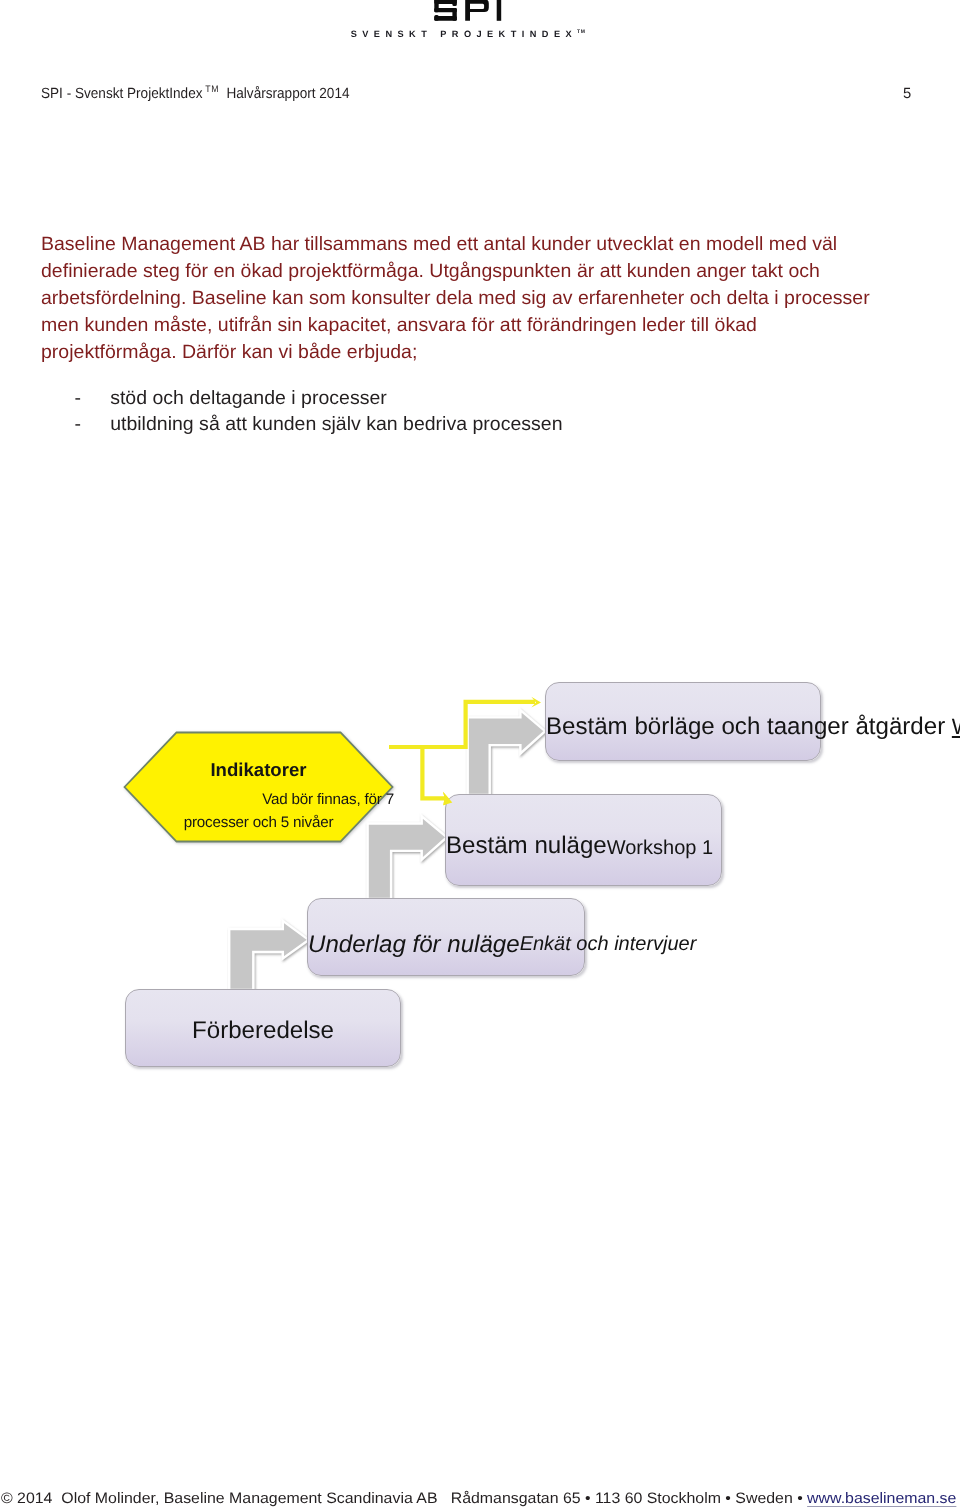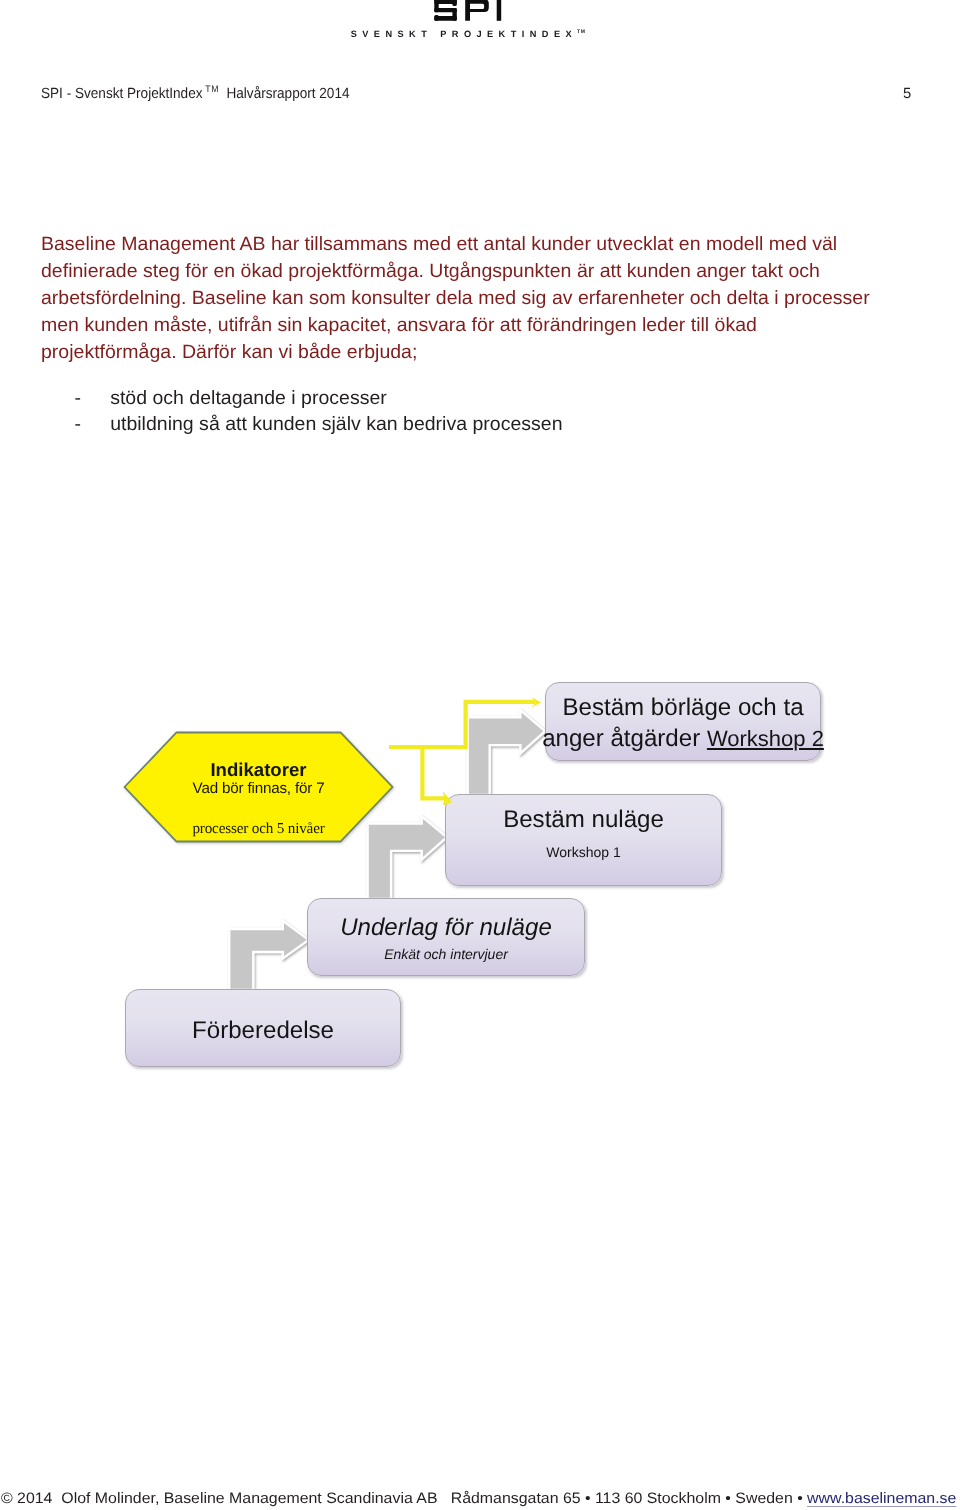--- a/index.html
+++ b/index.html
@@ -31,38 +31,38 @@
   .svglayer{position:absolute;left:0;top:0;}
   .svgtop{position:absolute;left:0;top:0;pointer-events:none;}
   .bentarrow{fill:#C6C6C6;stroke:#FFFFFF;stroke-width:2.4;stroke-linejoin:miter;filter:url(#ashadow);}
   .ycon{fill:none;stroke:#F2EA23;stroke-width:4.2;stroke-linecap:butt;stroke-linejoin:miter;}
   .yarrow{fill:#F2EA23;stroke:none;}
 
   .nodebox{position:absolute;box-sizing:border-box;border-radius:14px;
     background:linear-gradient(180deg,#E7E5F0 0%,#E4E1EE 40%,#D3CCE4 100%);
     border:1px solid #ABA8B0;
     box-shadow:1.5px 2px 2.5px rgba(90,85,105,0.30);
-    display:flex;flex-direction:column;align-items:center;justify-content:center;}
+    display:flex;flex-direction:row;align-items:center;justify-content:center;}
   .nodebox .t{font-size:24.1px;line-height:29px;color:#141414;text-align:center;white-space:nowrap;}
-  .nodebox .s{font-size:14px;line-height:24px;color:#141414;text-align:left;white-space:nowrap;}
+  .nodebox .s{font-size:20px;line-height:24px;color:#141414;text-align:left;white-space:nowrap;}
   .nodebox .sm{font-size:22px;text-decoration:underline;}
 
   .nb1{left:545px;top:682px;width:276px;height:79px;justify-content:flex-start;padding-top:9px;}
   .nb1 .t{line-height:31px;}
   .nb2{left:445px;top:794px;width:277px;height:92px;justify-content:flex-start;padding-top:10px;}
   .nb2 .s{margin-top:6px;}
   .nb3{left:307px;top:898px;width:278px;height:78px;justify-content:flex-start;padding-top:14px;font-style:italic;}
   .nb4{left:125px;top:989px;width:276px;height:78px;padding-top:4px;}
 
   .hexwrap{position:absolute;left:123px;top:692px;width:271px;height:113px;margin-top:39px;}
   .hexwrap svg{position:absolute;left:0;top:0;filter:drop-shadow(1.2px 1.8px 1.4px rgba(110,110,120,0.38));}
   .hexwrap .htitle{position:absolute;left:0;top:28px;width:100%;text-align:center;font-weight:700;font-size:18.6px;color:#151515;line-height:22px;}
   .hexwrap .hl{position:absolute;left:0;width:100%;text-align:center;font-size:15.2px;letter-spacing:-0.18px;color:#151515;line-height:20px;}
-  .hexwrap .hl2{top:48px;}
-  .hexwrap .hl3{top:88px;font-family:Liberation Serif, serif;}
+  .hexwrap .hl2{top:59px;text-align:right;}
+  .hexwrap .hl3{top:82px;}
 
   
   .footer{position:absolute;left:1px;top:1489px;font-size:15.1px;line-height:19px;color:#231f20;white-space:nowrap;transform-origin:0 50%;transform:scaleX(1.0525);}
   .footer a,.footer .lnk{color:#262673;text-decoration:underline;text-decoration-color:#9c9cb4;text-underline-offset:2.5px;text-decoration-thickness:1px;}
 </style>
 </head>
 <body>
 
 <div class="page">
 

